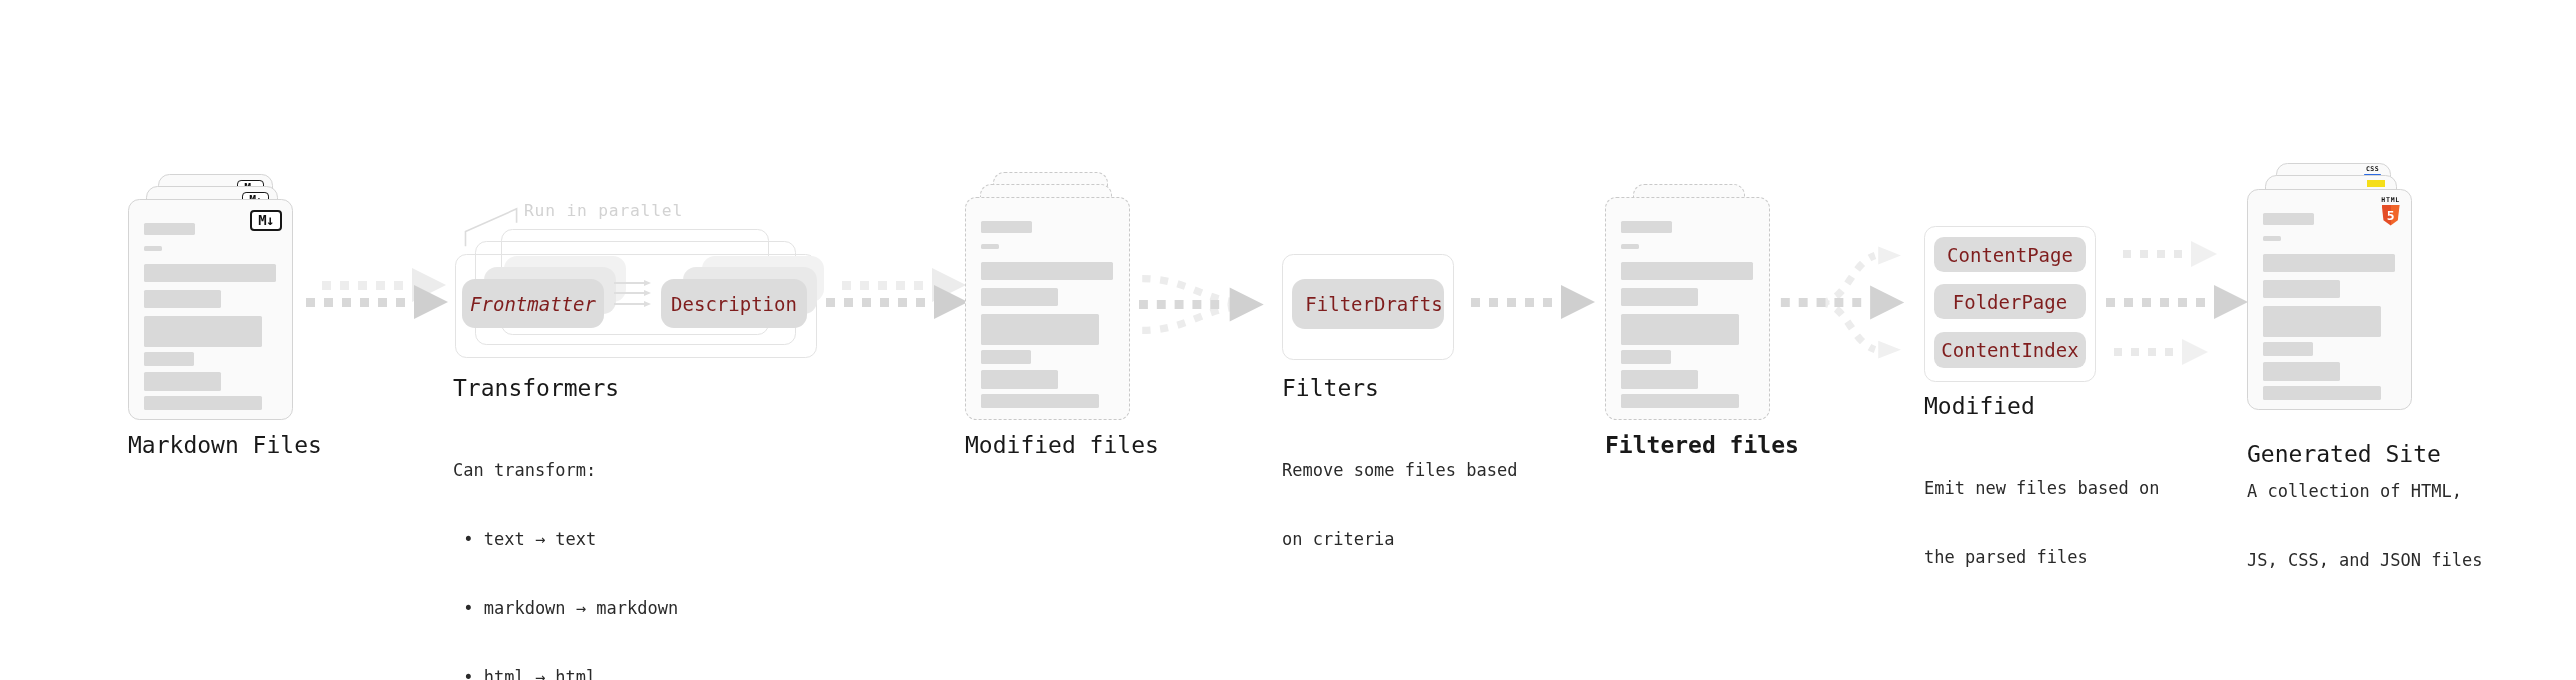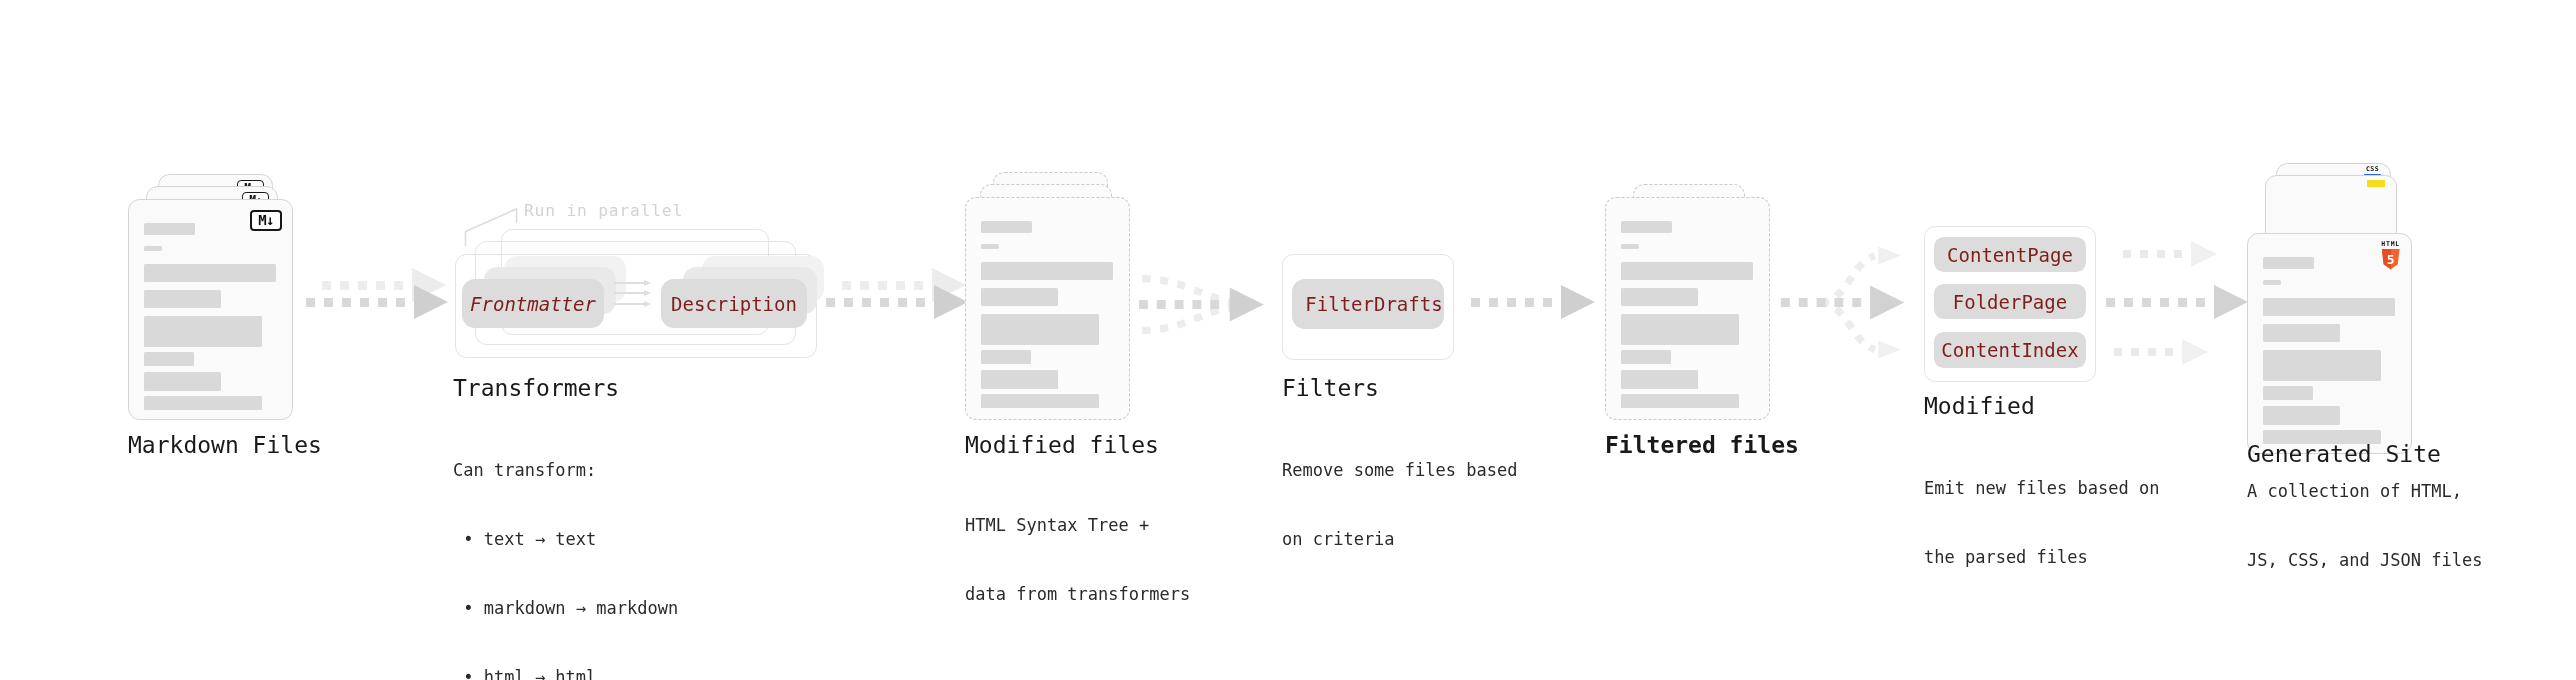--- a/index.html
+++ b/index.html
@@ -163,24 +163,20 @@
         <div class="bar" style="width: 18px; height: 5.7px; margin-bottom: 13px;"></div>
         <div class="bar" style="width: 132px; height: 18px; margin-bottom: 7.3px;"></div>
         <div class="bar" style="width: 77px; height: 18.7px; margin-bottom: 7.3px;"></div>
         <div class="bar" style="width: 118px; height: 31px; margin-bottom: 4.9px;"></div>
         <div class="bar" style="width: 50px; height: 14.6px; margin-bottom: 5.7px;"></div>
         <div class="bar" style="width: 77px; height: 18.7px; margin-bottom: 5.7px;"></div>
         <div class="bar" style="width: 118px; height: 14px; margin-bottom: 0px;"></div>
       </div>
   </div>
   <div class="section-title" style="left:965px;top:432px;">Modified files</div>
-  <div class="caption" style="left:965px;top:468px;">
-    <div>HTML Syntax Tree +</div>
-    <div>data from transformers</div>
-  </div>
 
   <svg style="left:1134px;top:264px;" width="142" height="81" viewBox="0 0 175 100">
     <path d="M 10,18 C 60,18 85,42 120,46" fill="none" stroke="#ececec" stroke-width="9" stroke-dasharray="10 12"></path>
     <path d="M 10,82 C 60,82 85,58 120,54" fill="none" stroke="#ececec" stroke-width="9" stroke-dasharray="10 12"></path>
     <path d="M 6,50 H 112" fill="none" stroke="#d8d8d8" stroke-width="11" stroke-dasharray="11 11"></path>
     <polygon points="118,29 160,50 118,71" fill="#d0d0d0"></polygon>
   </svg>
 
   <div class="outline-box" style="left:1282px;top:254px;width:172px;height:106px;"></div>
   <div class="node" style="left:1292px;top:279px;width:152px;height:50px;padding-left:12px;">FilterDrafts</div>
@@ -259,21 +255,21 @@
 
   <div class="doc-card" style="left:2276px;top:163px;width:115px;height:221px;">
     <div class="css-badge">
       <div class="css-word">CSS</div>
       <div class="css-bar"></div>
     </div>
   </div>
   <div class="doc-card" style="left:2265px;top:175px;width:132px;height:221px;">
     <div class="js-badge"></div>
   </div>
-  <div class="doc-card" style="left:2247px;top:189px;width:165px;height:221px;margin-top:44px;">
+  <div class="doc-card" style="left:2247px;top:189px;width:165px;height:221px;">
     <div class="html5-logo">
       <div class="html-word">HTML</div>
       <div class="shield">
         <span class="five">5</span>
       </div>
     </div>
     <div class="bars">
         <div class="bar" style="width: 51px; height: 12.2px; margin-bottom: 10.6px;"></div>
         <div class="bar" style="width: 18px; height: 5.7px; margin-bottom: 13px;"></div>
         <div class="bar" style="width: 132px; height: 18px; margin-bottom: 7.3px;"></div>

